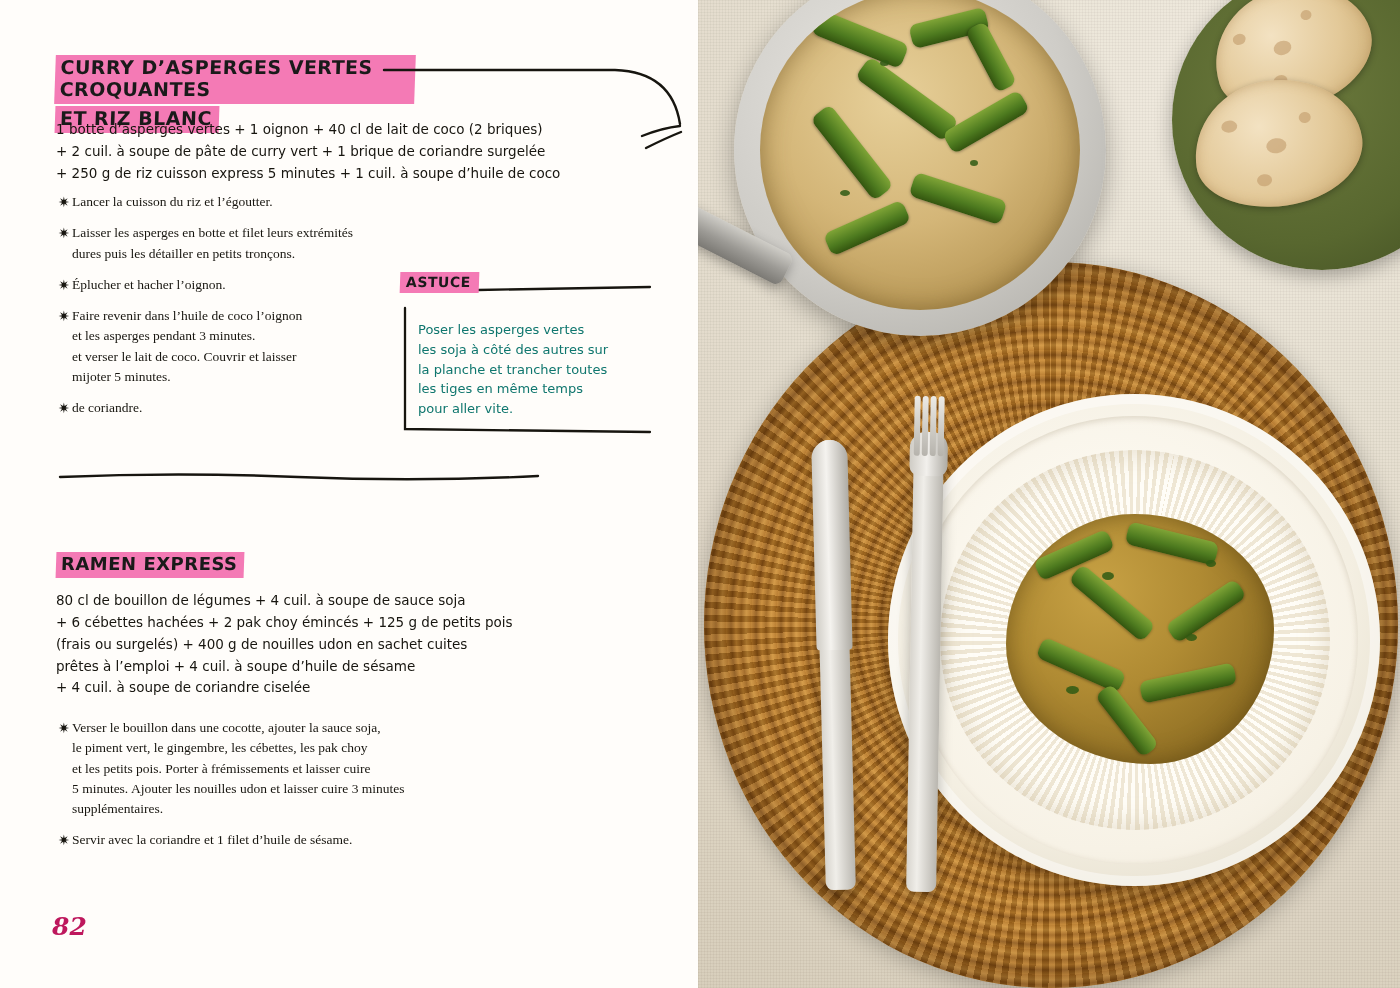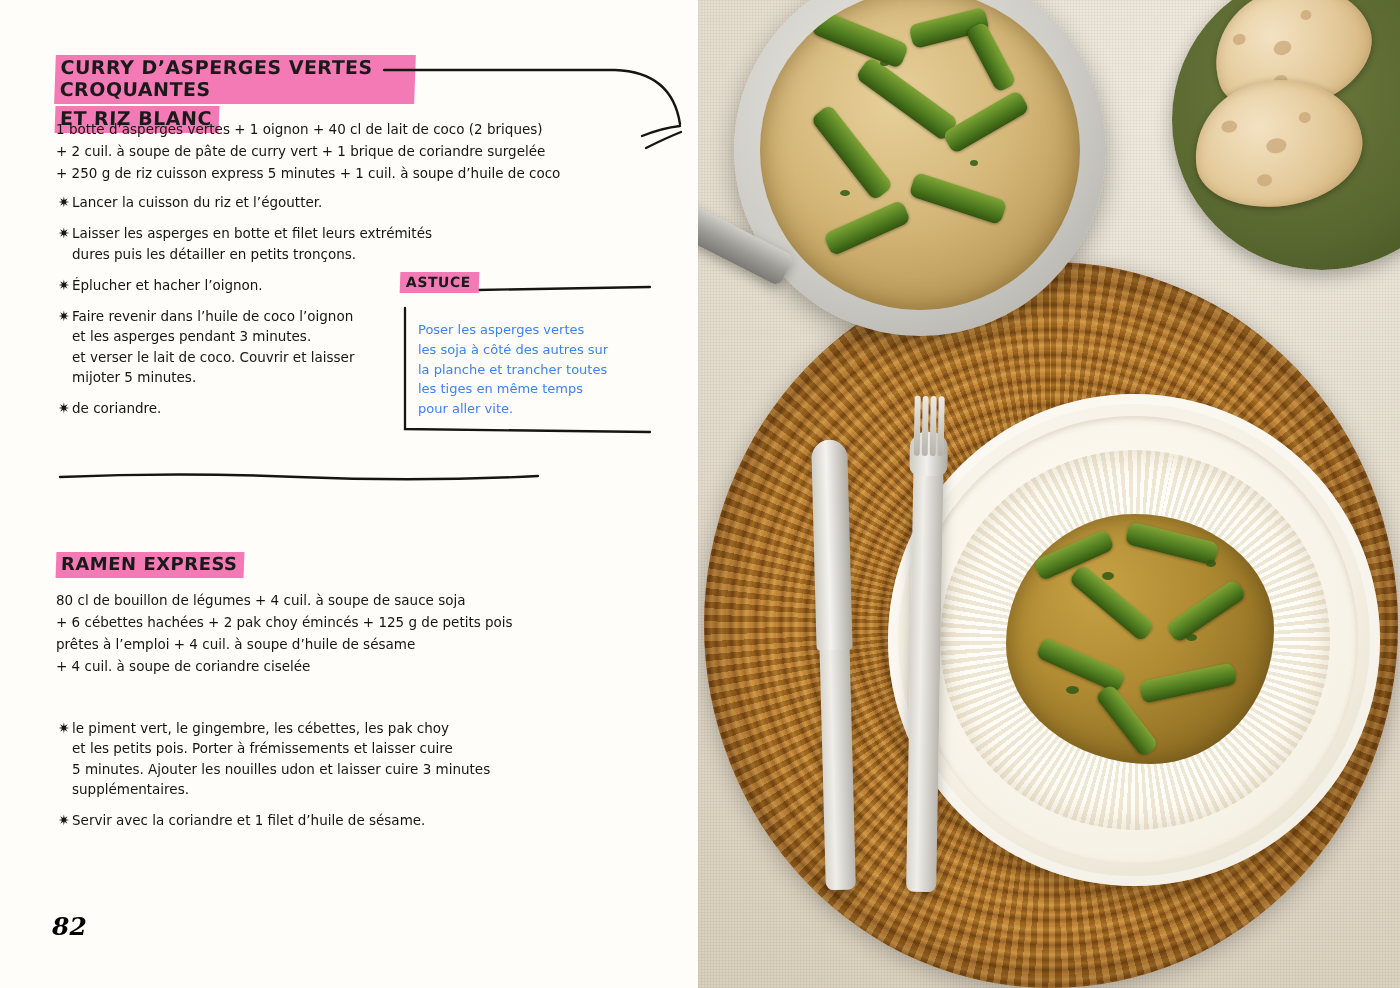--- a/index.html
+++ b/index.html
@@ -80,21 +80,21 @@
     display: flex;
     margin-bottom: 11px;
   }
   .step-bullet {
     flex: 0 0 14px;
     font-size: 14px;
     line-height: 1.45;
     color: #17150f;
   }
   .step-text { flex: 1 1 auto; }
-  .step-text div { white-space: nowrap; }
+  .step-text div { white-space: nowrap; font-family: Liberation Serif, serif; }
 
   #recipe1-steps {
     left: 58px;
     top: 192px;
     width: 360px;
   }
 
   
   #astuce-box {
     position: absolute;
@@ -114,21 +114,21 @@
     padding: 2px 8px 3px 6px;
     transform: skewX(-2deg);
   }
   .astuce-text {
     position: absolute;
     left: 18px;
     top: 48px;
     font-family: "DejaVu Sans", sans-serif;
     font-size: 13px;
     line-height: 1.52;
-    color: #3b82f6;
+    color: #0f766e;
   }
   .astuce-text div { white-space: nowrap; }
 
   .astuce-svg {
     position: absolute;
     left: 0; top: 0;
     overflow: visible;
   }
 
   
@@ -170,21 +170,21 @@
   }
 
   .page-number {
     position: absolute;
     left: 52px;
     top: 912px;
     font-family: "DejaVu Serif", serif;
     font-style: italic;
     font-weight: 700;
     font-size: 25px;
-    color: #000000;
+    color: #be185d;
   }
 
   
   .photo {
     position: absolute;
     left: 698px; top: 0;
     width: 702px; height: 988px;
     overflow: hidden;
     background: #e9e2d4;
   }
@@ -458,28 +458,30 @@
       <path d="M2 7 Q120 2 240 7 Q360 12 480 6" fill="none" stroke="#17150f" stroke-width="2.4" stroke-linecap="round"></path>
     </svg>
 
     <div id="recipe2-title-block">
       <span class="recipe-title small">RAMEN EXPRESS</span>
     </div>
 
     <div id="recipe2-ingredients" class="ingredients">
       <div>80 cl de bouillon de légumes + 4 cuil. à soupe de sauce soja</div>
       <div>+ 6 cébettes hachées + 2 pak choy émincés + 125 g de petits pois</div>
+      <div>(frais ou surgelés) + 400 g de nouilles udon en sachet cuites</div>
       <div>prêtes à l’emploi + 4 cuil. à soupe d’huile de sésame</div>
       <div>+ 4 cuil. à soupe de coriandre ciselée</div>
     </div>
 
     <div id="recipe2-steps" class="steps">
       <div class="step">
         <div class="step-bullet">✷</div>
         <div class="step-text">
+          <div>Verser le bouillon dans une cocotte, ajouter la sauce soja,</div>
           <div>le piment vert, le gingembre, les cébettes, les pak choy</div>
           <div>et les petits pois. Porter à frémissements et laisser cuire</div>
           <div>5 minutes. Ajouter les nouilles udon et laisser cuire 3 minutes</div>
           <div>supplémentaires.</div>
         </div>
       </div>
       <div class="step">
         <div class="step-bullet">✷</div>
         <div class="step-text">
           <div>Servir avec la coriandre et 1 filet d’huile de sésame.</div>

